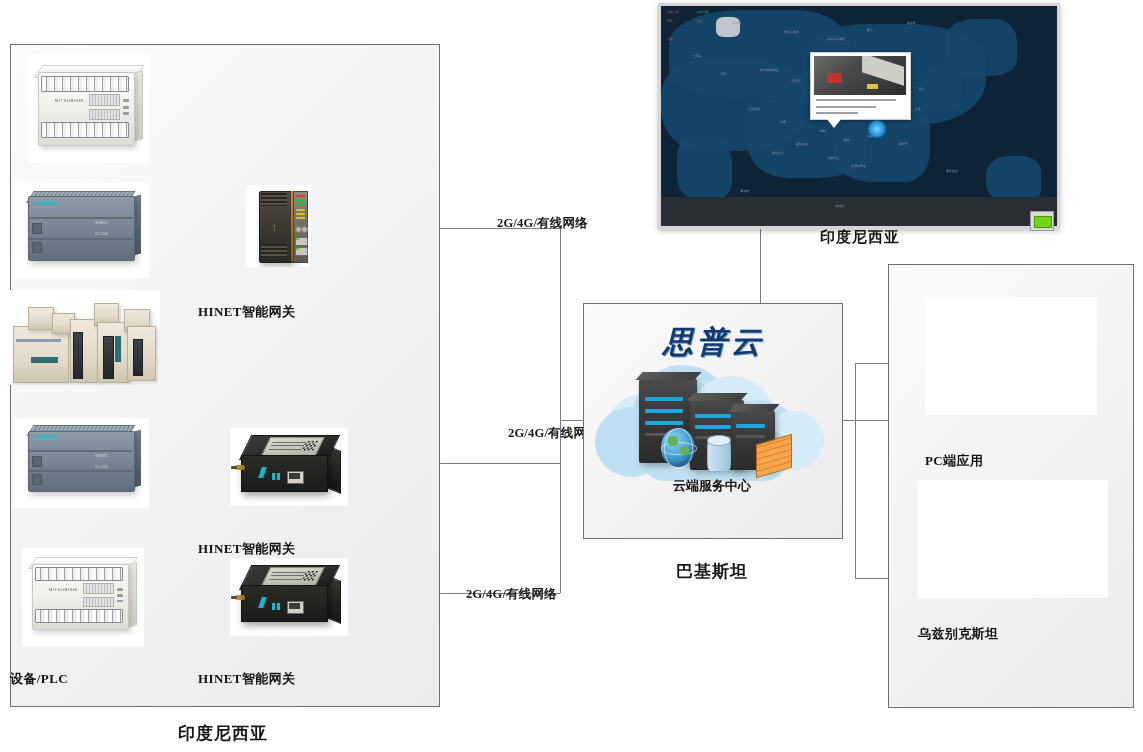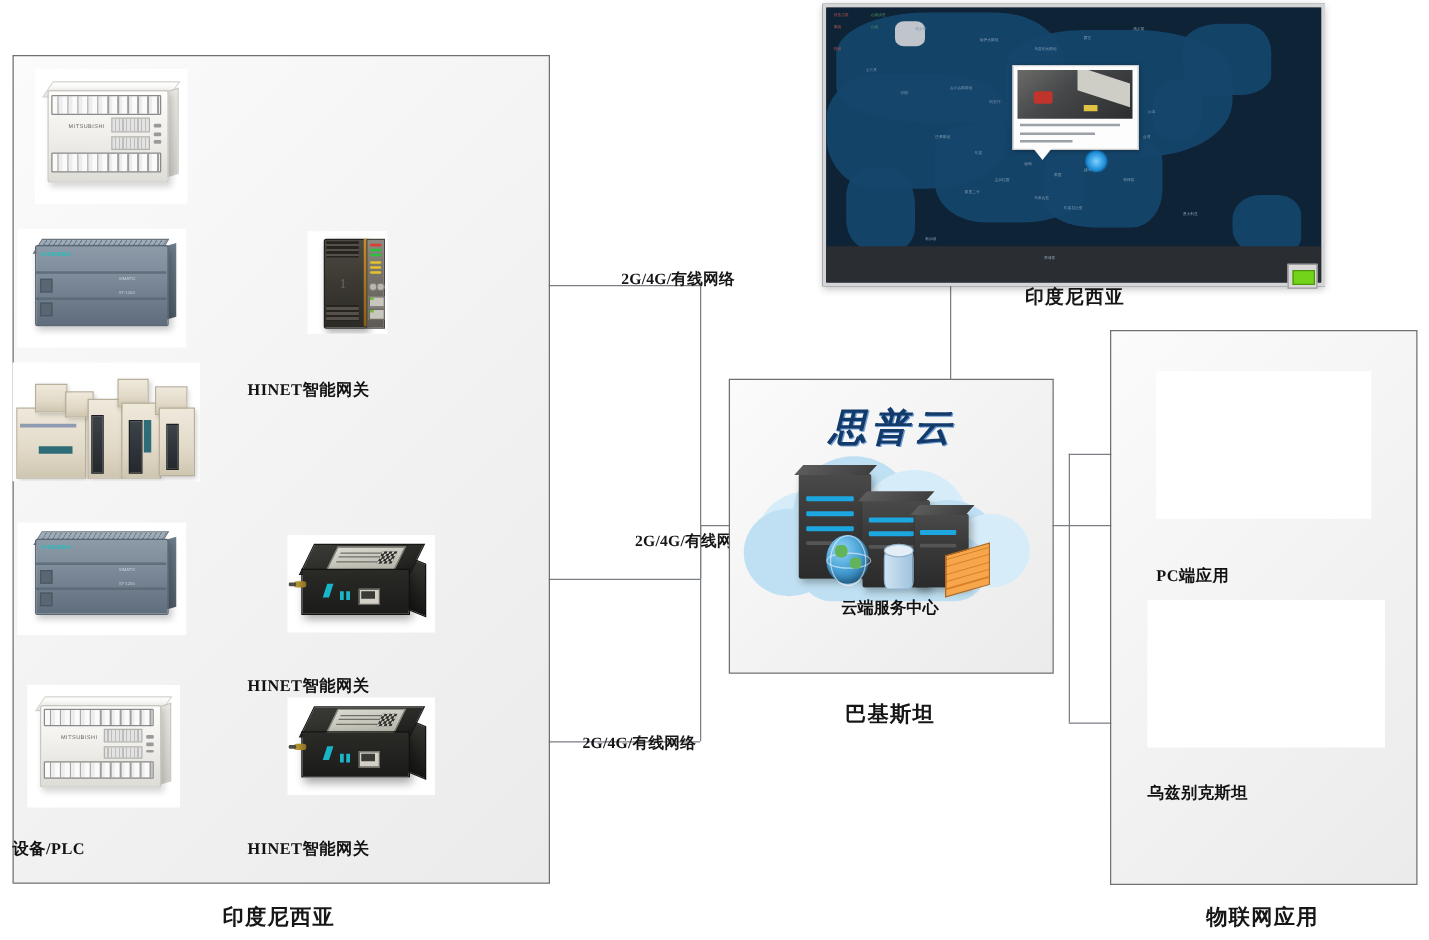--- a/index.html
+++ b/index.html
@@ -693,15 +693,14 @@
         <div class="bar" style="left:33%;height:20%;"></div>
         <div class="bar" style="left:38%;height:12%;"></div>
         <div class="pie" style="left:22%;top:6%;width:24%;height:22%;
              background:conic-gradient(#3f74b8 0 28%,#c0392b 0 48%,#6aa84f 0 72%,#8e7cc3 0 88%,#e0b030 0 100%);"></div>
 
       </div>
     </div>
   </div>
   <div class="dev-caption" style="left:918px;top:605px;width:190px;font-size:13px;">乌兹别克斯坦</div>
 
-  <div class="panel-caption" style="left:890px;top:722px;width:240px;">物联网应用</div>
 
 </div>
 
 </body></html>

